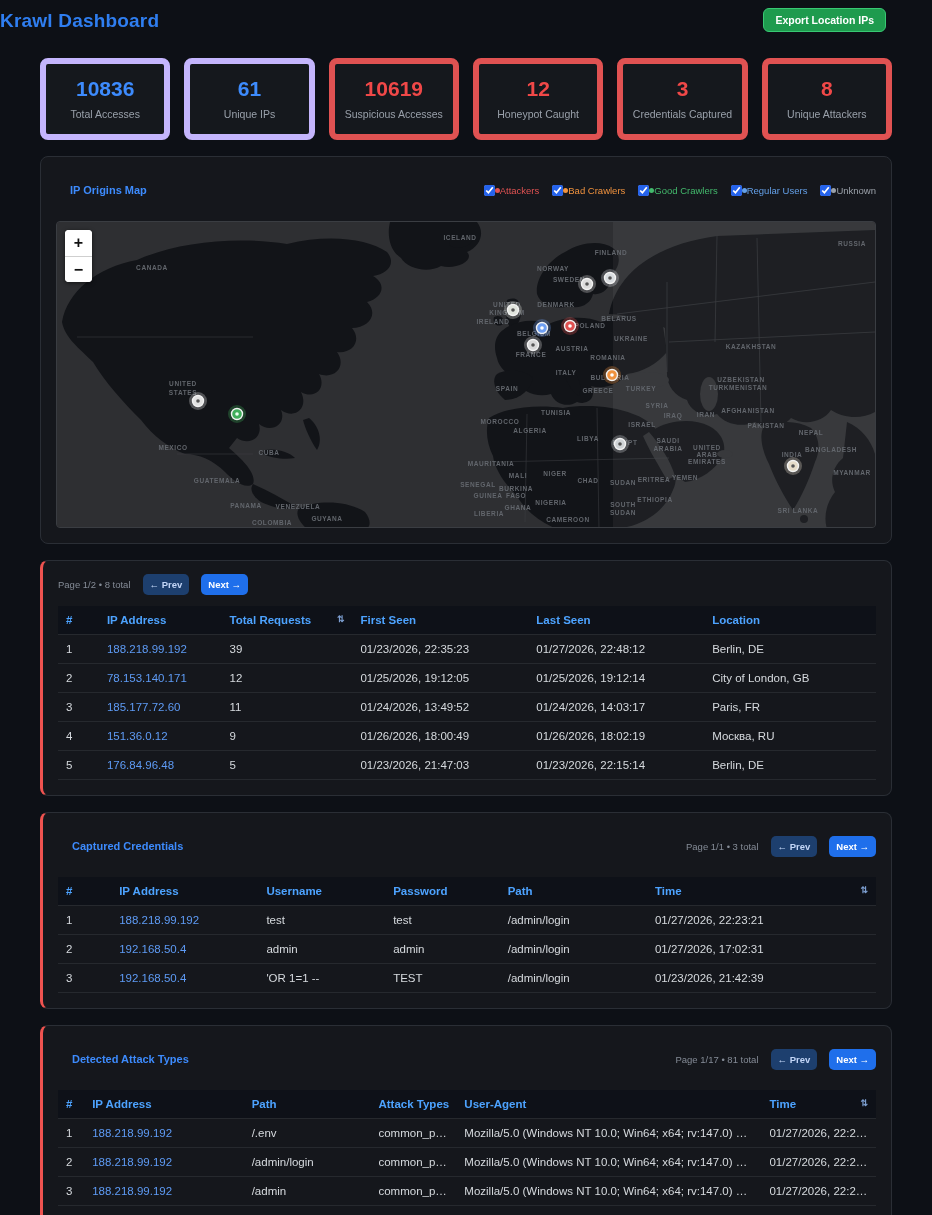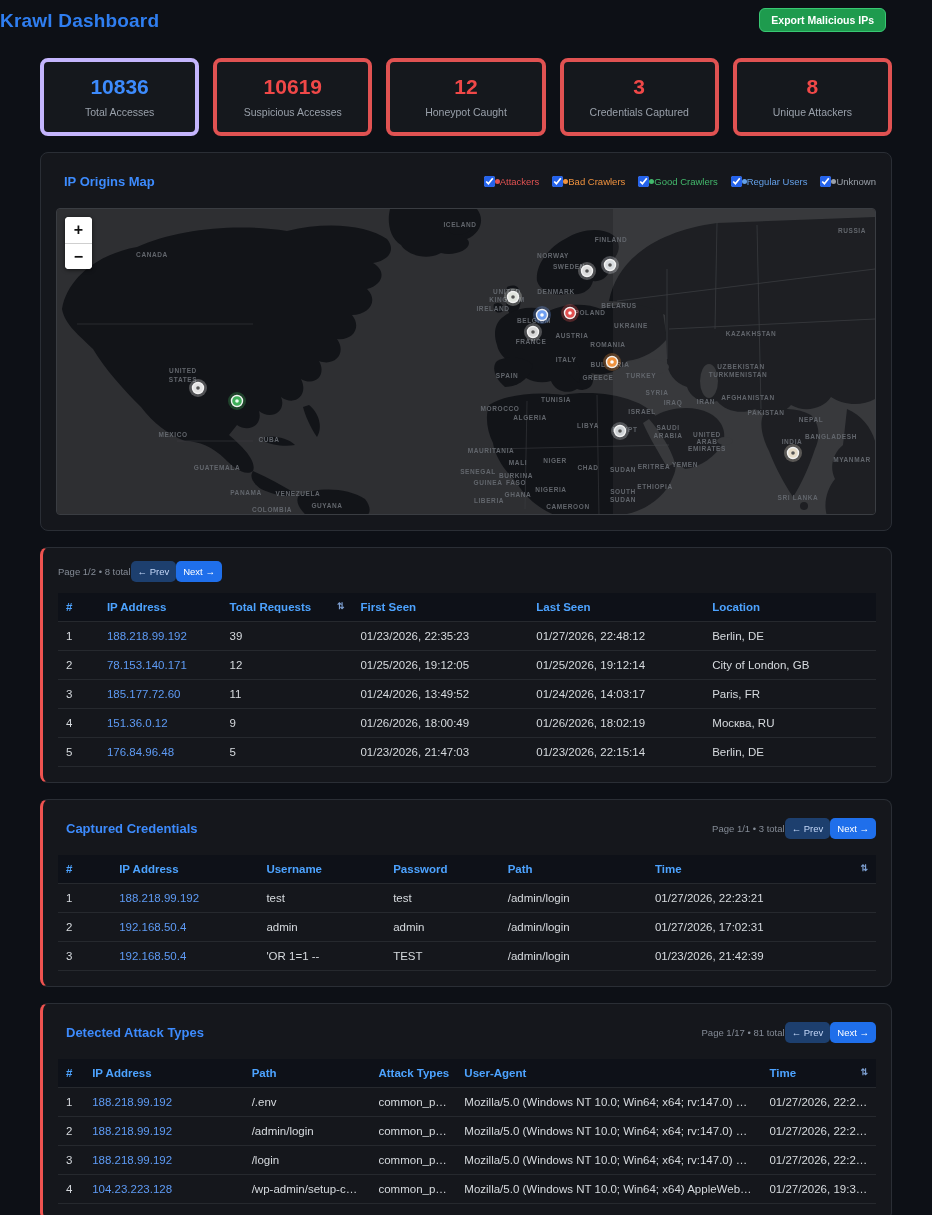--- a/index.html
+++ b/index.html
@@ -14,55 +14,55 @@
   .export-btn {
     position:absolute; right:46px; top:8px;
     background:#1e9b4e; border:1px solid #38c873; color:#fff;
     font-size:10.5px; font-weight:bold; padding:5px 11px; border-radius:6px; cursor:pointer;
     font-family:"Liberation Sans", sans-serif;
   }
   .container { margin:0 40px; }
   
   .stats { display:flex; gap:14px; margin-top:16px; }
   .stat-card {
-    flex:1; background:#15181d; border:4px solid #c4b5fd; border-radius:8px;
+    flex:1; background:#15181d; border:6px solid #c4b5fd; border-radius:8px;
     text-align:center; padding:13px 4px 14px;
   }
   .stat-card.danger { border-color:#e05252;text-align:center; }
   .stat-value { font-size:21px; font-weight:bold; color:#3d8bfd; }
   .stat-card.danger .stat-value { color:#f04848; }
   .stat-label { font-size:10.5px; color:#99a0aa; margin-top:7px; }
   
   .tabbar { margin-top:22px; background:#141820; border-radius:6px; padding:9px 12px; display:flex; gap:26px; }
   .tab { font-size:11px; color:#9aa1ab; text-decoration:underline; cursor:pointer; }
   .tab.active { color:#4da3ff; font-weight:bold; }
   
   .panel { margin-top:16px; background:#15171c; border:1px solid #2a2e35; border-radius:8px; padding:13px 15px 15px; }
   .panel.accent { border-left:3px solid #ef5350; }
   .panel-head { display:flex; justify-content:space-between; align-items:center; }
-  .panel-title { margin:8px; color:#3d8bfd; font-size:13px; font-weight:bold;text-align:center; }
+  .panel-title { margin:14px; color:#3d8bfd; font-size:11px; font-weight:bold;text-align:center; }
   
   .legend { display:flex; gap:13px; align-items:center; }
   .legend-item { display:flex; gap:0; align-items:center; font-size:9.5px; cursor:pointer; }
   .legend-item input { width:11px; height:11px; accent-color:#2563eb; margin:0; cursor:pointer; }
   .legend-dot { width:5px; height:5px; border-radius:50%; display:inline-block; }
   
   .map-wrap { margin-top:11px; position:relative; height:307px; border-radius:4px; overflow:hidden;
     background:#2e2f32; border:1px solid #3a3d42; }
   .map-wrap svg { position:absolute; inset:0; display:block; }
   .zoomctl { position:absolute; top:8px; left:8px; width:27px; background:#ffffff; border-radius:4px;
     overflow:hidden; box-shadow:0 1px 4px rgba(0,0,0,.6); z-index:5; }
   .zoomctl button { display:block; width:27px; height:26px; background:#fff; border:none; color:#111;
     font-size:16px; font-weight:bold; line-height:1; cursor:pointer; padding:0; font-family:"Liberation Sans",sans-serif; }
   .zoomctl button + button { border-top:1px solid #cfcfcf; }
   
   .pager { display:flex; align-items:center; gap:0; }
   .pager-info { font-size:9.5px; color:#82899400; color:#848b96; }
-  .pager button { border:none; border-radius:5px; font-size:9.5px; font-weight:normal; padding:5px 7px; cursor:pointer;
-    font-family:"Liberation Sans",sans-serif; }
+  .pager button { border:none; border-radius:5px; font-size:9.5px; font-weight:bold; padding:5px 7px; cursor:pointer;
+    font-family:"Liberation Sans",sans-serif;margin-left:12px; }
   .btn-prev { background:#1d3f6e; color:#c3d6f7; }
   .btn-next { background:#1f6feb; color:#ffffff; }
   table { width:100%; border-collapse:collapse; margin-top:11px; font-size:11.5px; table-layout:fixed; }
   thead tr { background:#0e1118; }
   th { color:#4da3ff; text-align:left; font-size:11.5px; font-weight:bold; padding:8px 8px; white-space:nowrap; overflow:hidden; }
   td { padding:8px 8px; border-top:1px solid #26292e; color:#d6dade; white-space:nowrap; overflow:hidden; text-overflow:ellipsis; }
   tbody tr:last-child td { border-bottom:1px solid #26292e; }
   a.ip { color:#5e9bf5; text-decoration-style:dotted; cursor:pointer; }
   .sort-ic { float:right; color:#7d9fd1; font-size:9px; margin-left:4px; }
   
@@ -71,29 +71,33 @@
   #table-1 th:nth-child(1){width:6.5%} #table-1 th:nth-child(2){width:18%} #table-1 th:nth-child(3){width:15.5%}
   #table-1 th:nth-child(4){width:14%} #table-1 th:nth-child(5){width:18%} #table-1 th:nth-child(6){width:28%}
   #table-2 th:nth-child(1){width:3.2%} #table-2 th:nth-child(2){width:19.5%} #table-2 th:nth-child(3){width:15.5%}
   #table-2 th:nth-child(4){width:10.5%} #table-2 th:nth-child(5){width:37.3%} #table-2 th:nth-child(6){width:14%}
 </style>
 </head>
 <body>
 
 <header class="topbar">
   <h1>Krawl Dashboard</h1>
-  <button class="export-btn">Export Malicious IPs</button>
+  <button class="export-btn">Export Location IPs</button>
 </header>
 
 <div class="container">
 
   <section class="stats" id="stats">
       <div class="stat-card">
         <div class="stat-value">10836</div>
         <div class="stat-label">Total Accesses</div>
+      </div>
+      <div class="stat-card">
+        <div class="stat-value">61</div>
+        <div class="stat-label">Unique IPs</div>
       </div>
       <div class="stat-card danger">
         <div class="stat-value">10619</div>
         <div class="stat-label">Suspicious Accesses</div>
       </div>
       <div class="stat-card danger">
         <div class="stat-value">12</div>
         <div class="stat-label">Honeypot Caught</div>
       </div>
       <div class="stat-card danger">
@@ -488,21 +492,21 @@
             <td>2</td>
             <td><a class="ip">188.218.99.192</a></td>
             <td>/admin/login</td>
             <td>common_probes</td>
             <td>Mozilla/5.0 (Windows NT 10.0; Win64; x64; rv:147.0) Gecko/20</td>
             <td>01/27/2026, 22:23:21</td>
           </tr>
           <tr>
             <td>3</td>
             <td><a class="ip">188.218.99.192</a></td>
-            <td>/login</td>
+            <td>/admin</td>
             <td>common_probes</td>
             <td>Mozilla/5.0 (Windows NT 10.0; Win64; x64; rv:147.0) Gecko/20</td>
             <td>01/27/2026, 22:22:54</td>
           </tr>
           <tr>
             <td>4</td>
             <td><a class="ip">104.23.223.128</a></td>
             <td>/wp-admin/setup-config.php</td>
             <td>common_probes</td>
             <td>Mozilla/5.0 (Windows NT 10.0; Win64; x64) AppleWebKit/537.36</td>

